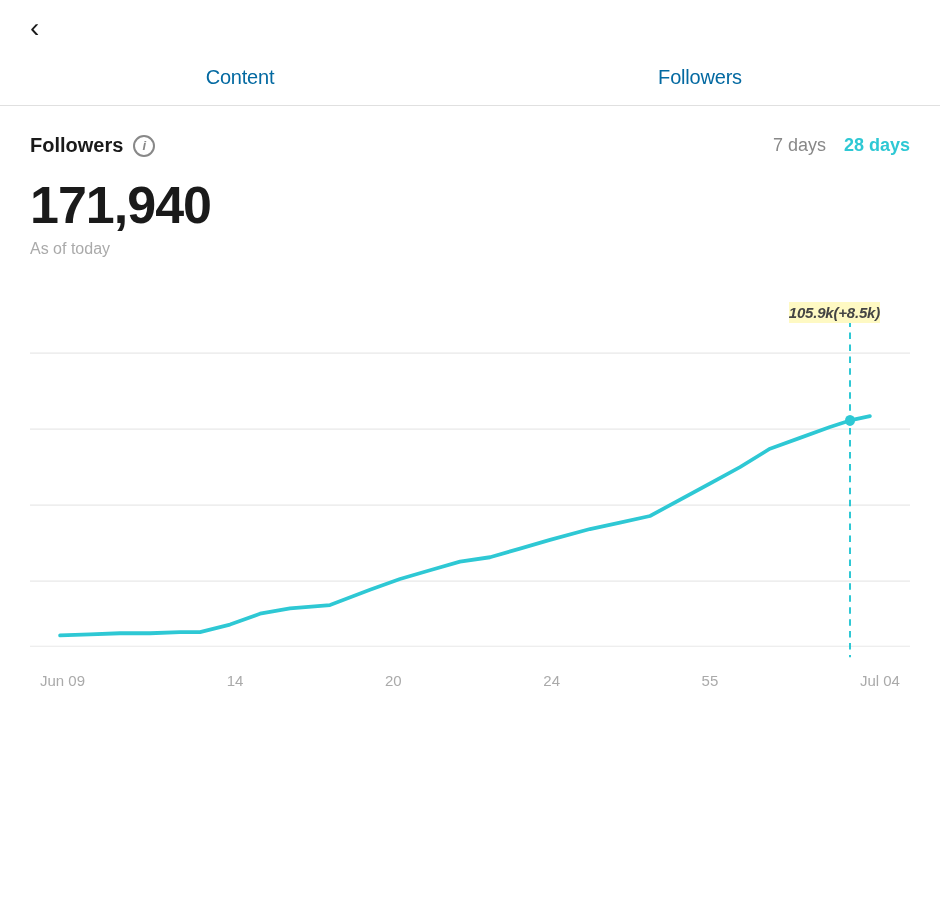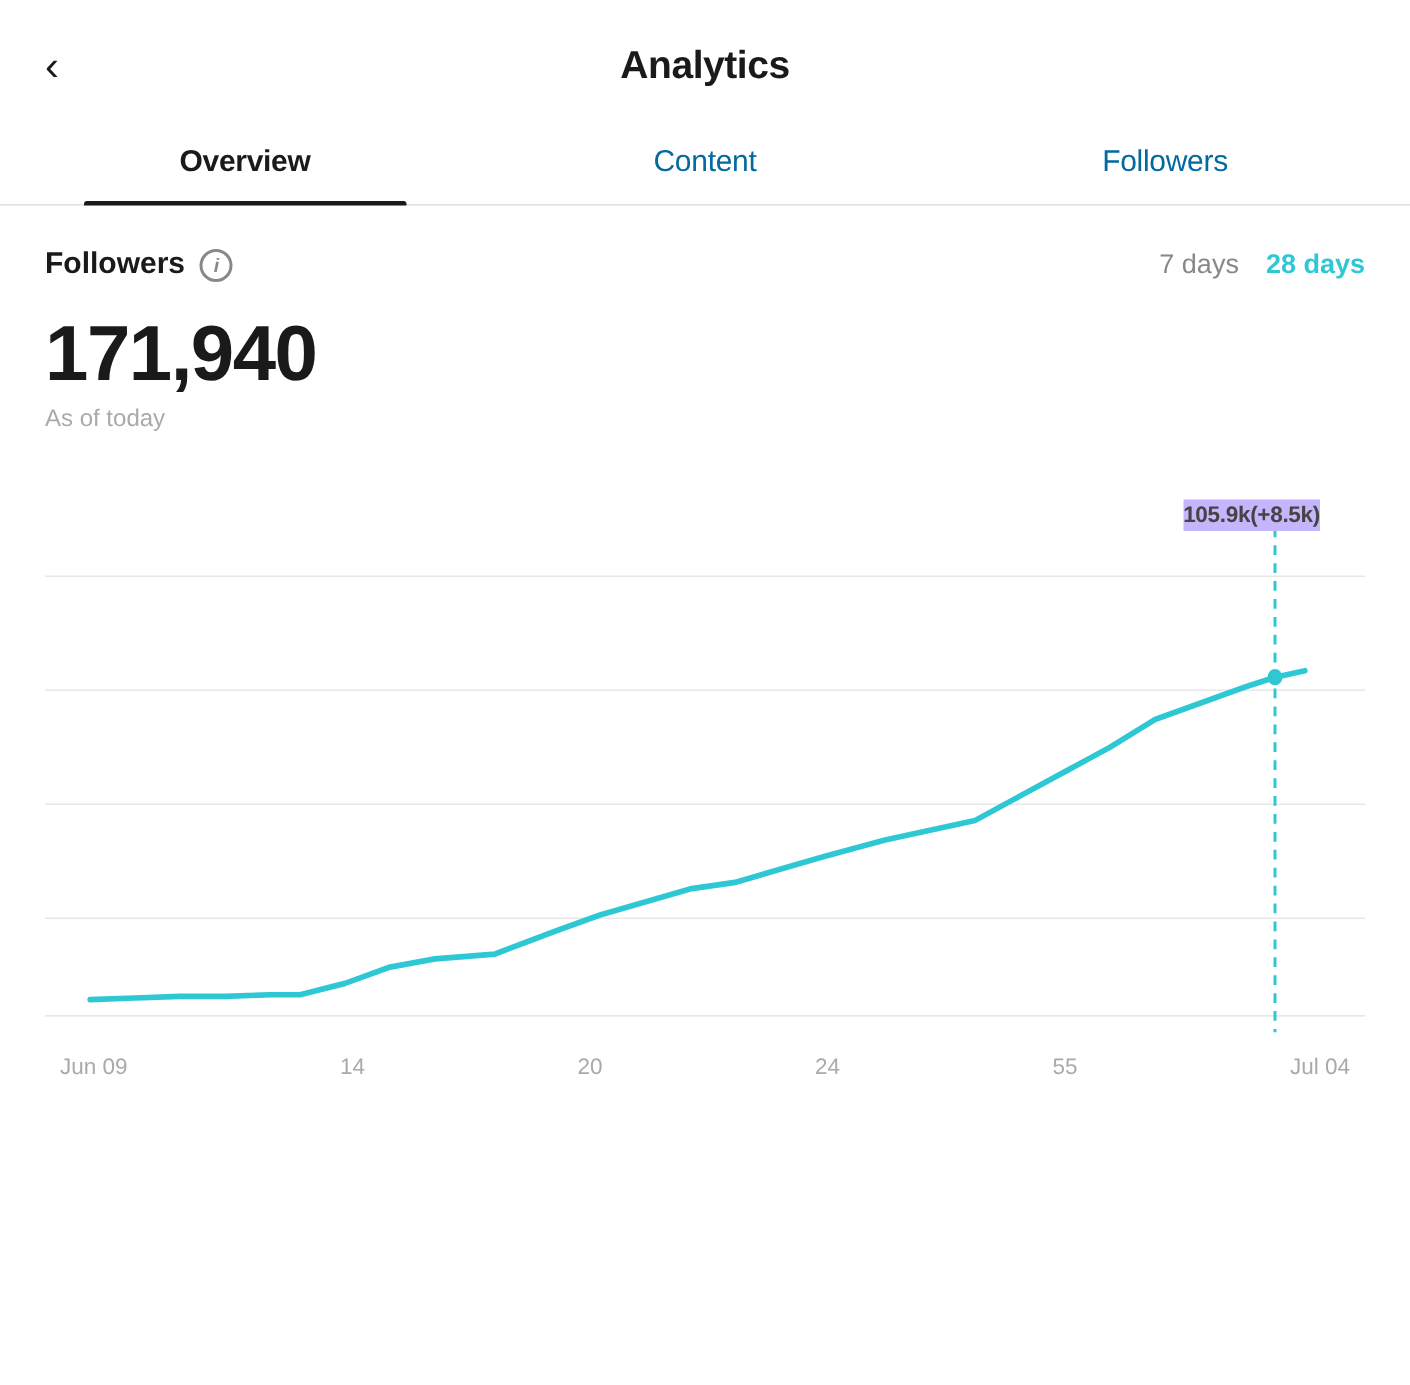--- a/index.html
+++ b/index.html
@@ -148,23 +148,24 @@
     }
 
     
     .tooltip-box {
       position: absolute;
       top: 14px;
       right: 30px;
       font-size: 15px;
       font-weight: 600;
       color: #444;
-      background: #c4b5fd;
+      background: #fef9c3;
       padding: 2px 0;
       letter-spacing: -0.2px;
+      font-style: italic;
     }
 
     
     .x-axis {
       display: flex;
       justify-content: space-between;
       padding: 8px 10px 0;
       margin-top: -4px;
       gap: 44px;
     }
@@ -172,27 +173,23 @@
       font-size: 15px;
       color: #aaa;
       font-weight: 400;
     }
   </style>
 </head>
 <body>
 
 <div class="header">
   <span class="back-btn">‹</span>
-  <span class="header-title">Analytics</span>
 </div>
 
 <div class="tabs">
-  <div class="tab active">
-    <span>Overview</span>
-  </div>
   <div class="tab">
     <span>Content</span>
   </div>
   <div class="tab">
     <span>Followers</span>
   </div>
 </div>
 
 <div class="section">
 

